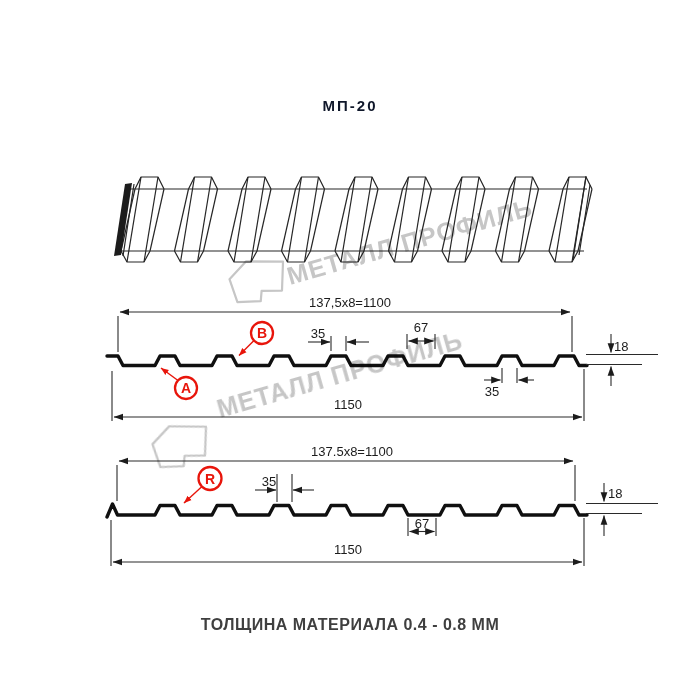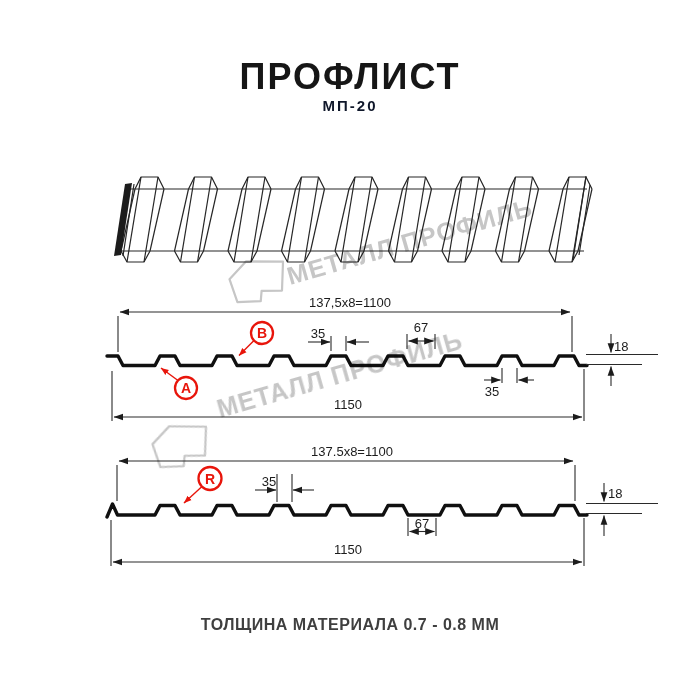--- a/index.html
+++ b/index.html
@@ -19,21 +19,20 @@
   .redtxt{font-family:"Liberation Sans",sans-serif;font-size:14px;font-weight:bold;fill:#e8150b;}
   .wmtxt{font-family:"Liberation Sans",sans-serif;font-size:25px;font-weight:bold;
          letter-spacing:1px;fill:#c6c6c6;}
   .wmlogo{stroke:#c6c6c6;stroke-width:2.2;fill:none;stroke-linejoin:round;}
 </style>
 </head>
 <body>
 
 <div class="page">
 
-  <div class="title">ПРОФЛИСТ</div>
   <div class="subtitle">МП-20</div>
 
   <svg width="700" height="700" viewBox="0 0 700 700">
     <defs>
       <marker id="ah" markerWidth="11" markerHeight="9" refX="9.3" refY="4" orient="auto-start-reverse" markerUnits="userSpaceOnUse">
         <path d="M0,0.6 L9.6,4 L0,7.4 z" fill="#1c1c1c"></path>
       </marker>
       <marker id="ahr" markerWidth="9" markerHeight="8" refX="7.6" refY="3.5" orient="auto" markerUnits="userSpaceOnUse">
         <path d="M0,0.5 L7.8,3.5 L0,6.5 z" fill="#e8150b"></path>
       </marker>
@@ -174,14 +173,14 @@
         <use href="#mplogo" transform="translate(224,263) rotate(-12)"></use>
         <text class="wmtxt" transform="translate(290,285) rotate(-16)">МЕТАЛЛ ПРОФИЛЬ</text>
       </g>
       <g>
         <use href="#mplogo" transform="translate(147,428) rotate(-12)"></use>
         <text class="wmtxt" transform="translate(220,418) rotate(-16)">МЕТАЛЛ ПРОФИЛЬ</text>
       </g>
     </g>
   </svg>
 
-  <div class="footer">ТОЛЩИНА МАТЕРИАЛА 0.7 - 0.8 ММ</div>
+  <div class="footer">ТОЛЩИНА МАТЕРИАЛА 0.4 - 0.8 ММ</div>
 </div>
 
 </body></html>

